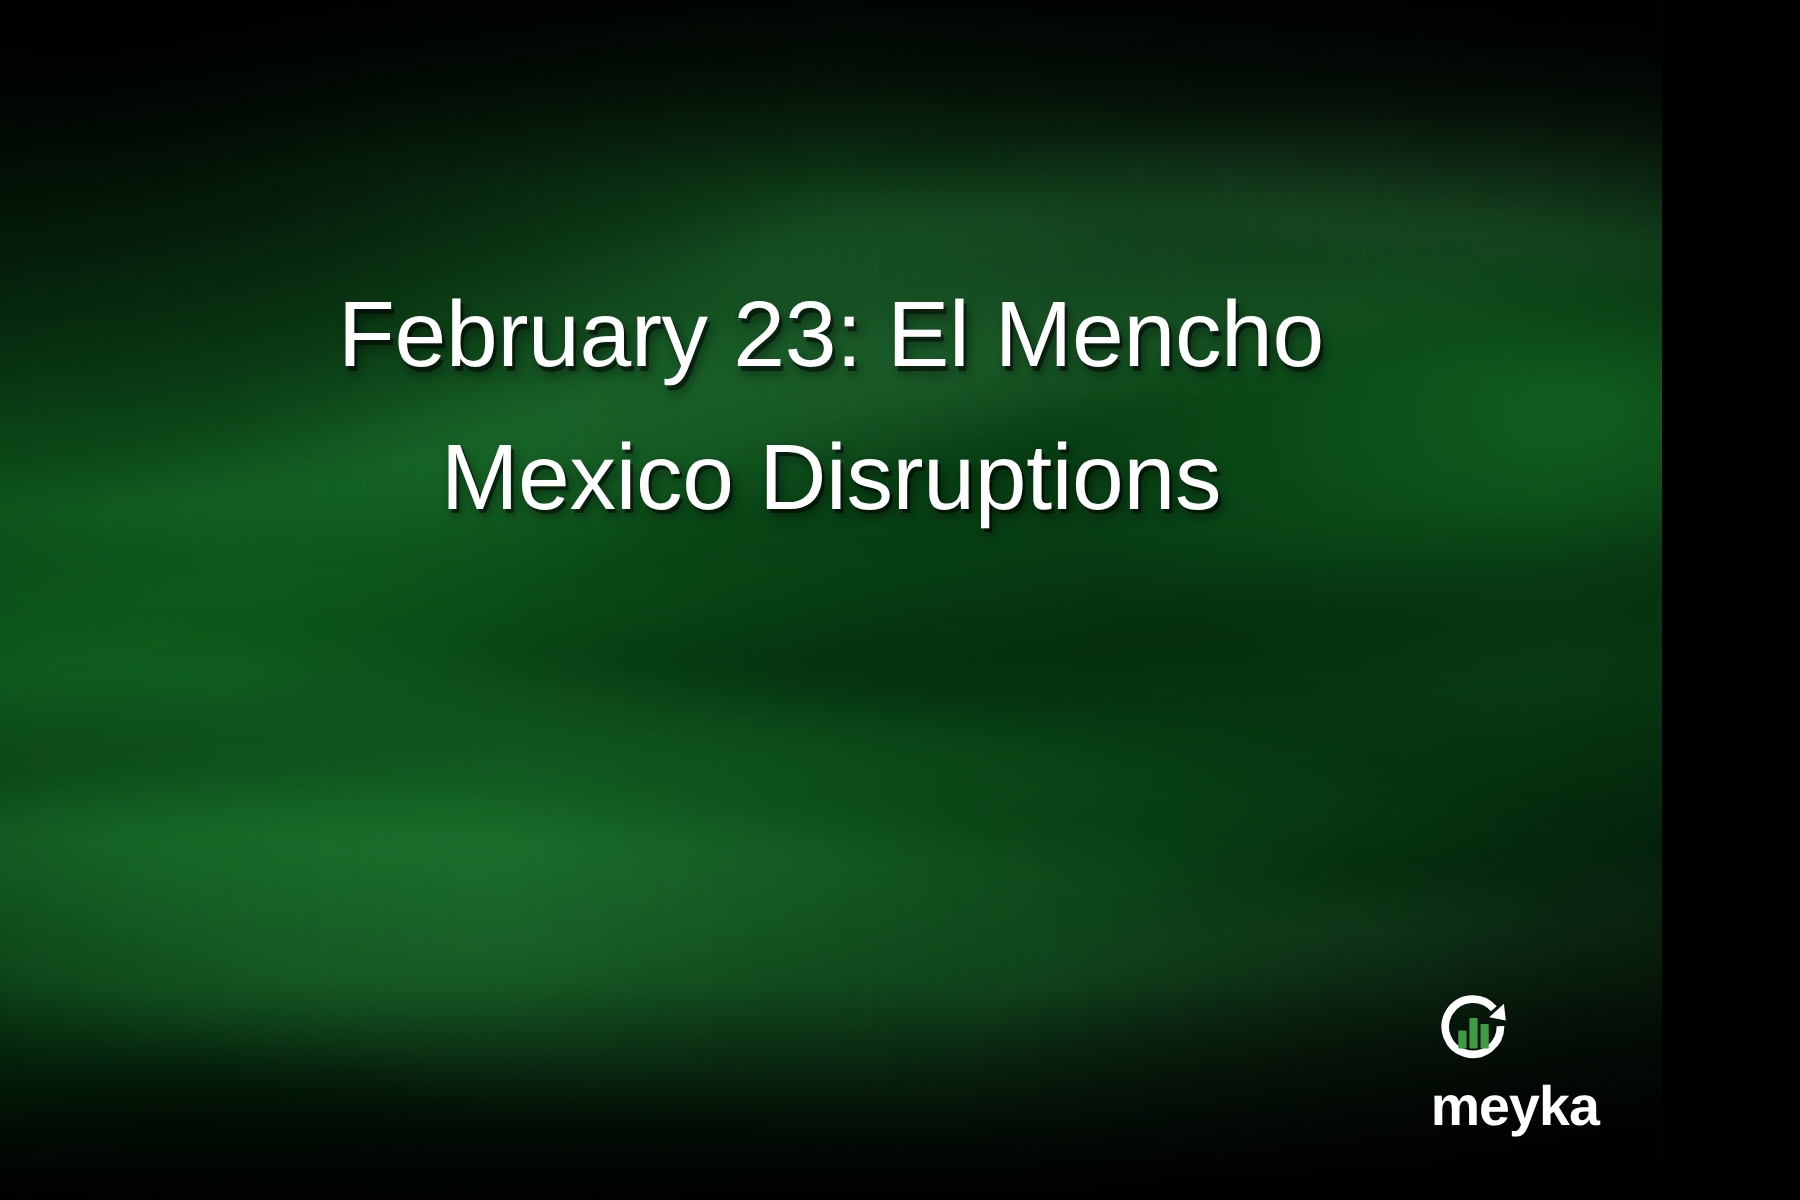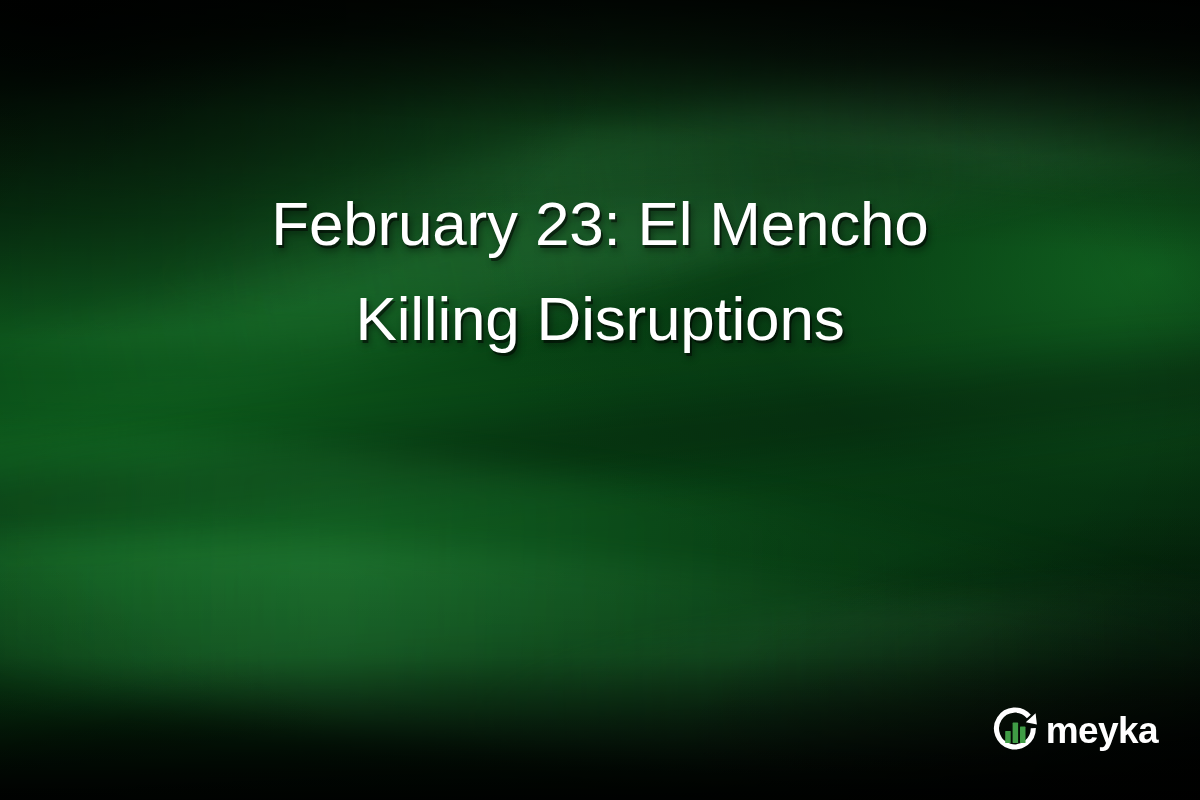--- a/index.html
+++ b/index.html
@@ -7,21 +7,21 @@
 
   html, body {
     width:1200px; height:800px;
     overflow:hidden;
     background:#000;
     font-family:"Liberation Sans", sans-serif;
   }
 
   #card {
     position:relative;
-    width:1200px; height:800px;
+    width:1108px; height:800px;
     overflow:hidden;
     background:#04210b;
   }
 
   
   .bg-layer { position:absolute; inset:0; }
 
   .bg-base {
     background:
       radial-gradient(118% 86% at 14% 58%, #0d5c1c 0%, #074013 34%, #032b0c 62%, #021206 100%),
@@ -138,23 +138,23 @@
        2px 3px 0 rgba(0,0,0,.50),
        3px 5px 7px rgba(0,0,0,.45);
   }
 
   
   #logo {
     position:absolute;
     right:42px;
     bottom:44px;
     display:flex;
-    align-items:center;
     gap:7px;
     z-index:7;
+    flex-direction:column;
   }
   #logo .mark { width:52px; height:52px; display:block; flex:0 0 auto; }
   #logo .wordmark {
     color:#ffffff;
     font-size:37px;
     font-weight:700;
     letter-spacing:-0.6px;
     line-height:1;
     margin-left:-2px;
   }
@@ -181,21 +181,21 @@
     <div class="band   b2"></div>
   </div>
 
   <div class="bg-layer bg-top-dark"></div>
   <div class="bg-layer bg-bottom-dark"></div>
   <div class="bg-layer bg-corner-dark"></div>
   <div class="bg-layer bg-vignette"></div>
 
   <div id="headline">
     <span class="line">February 23: El Mencho</span>
-    <span class="line">Killing Disruptions</span>
+    <span class="line">Mexico Disruptions</span>
   </div>
 
   <div id="logo">
     <svg class="mark" viewBox="0 0 52 52" aria-hidden="true">
 
       <path d="M41.2 14.0
                A18.4 18.4 0 1 0 44.4 26.0" fill="none" stroke="#ffffff" stroke-width="5.1" stroke-linecap="butt" transform="rotate(-6 26 26)"></path>
 
       <path d="M46.6 9.2 L47.9 20.4 L36.8 18.2 Z" fill="#ffffff"></path>
 

